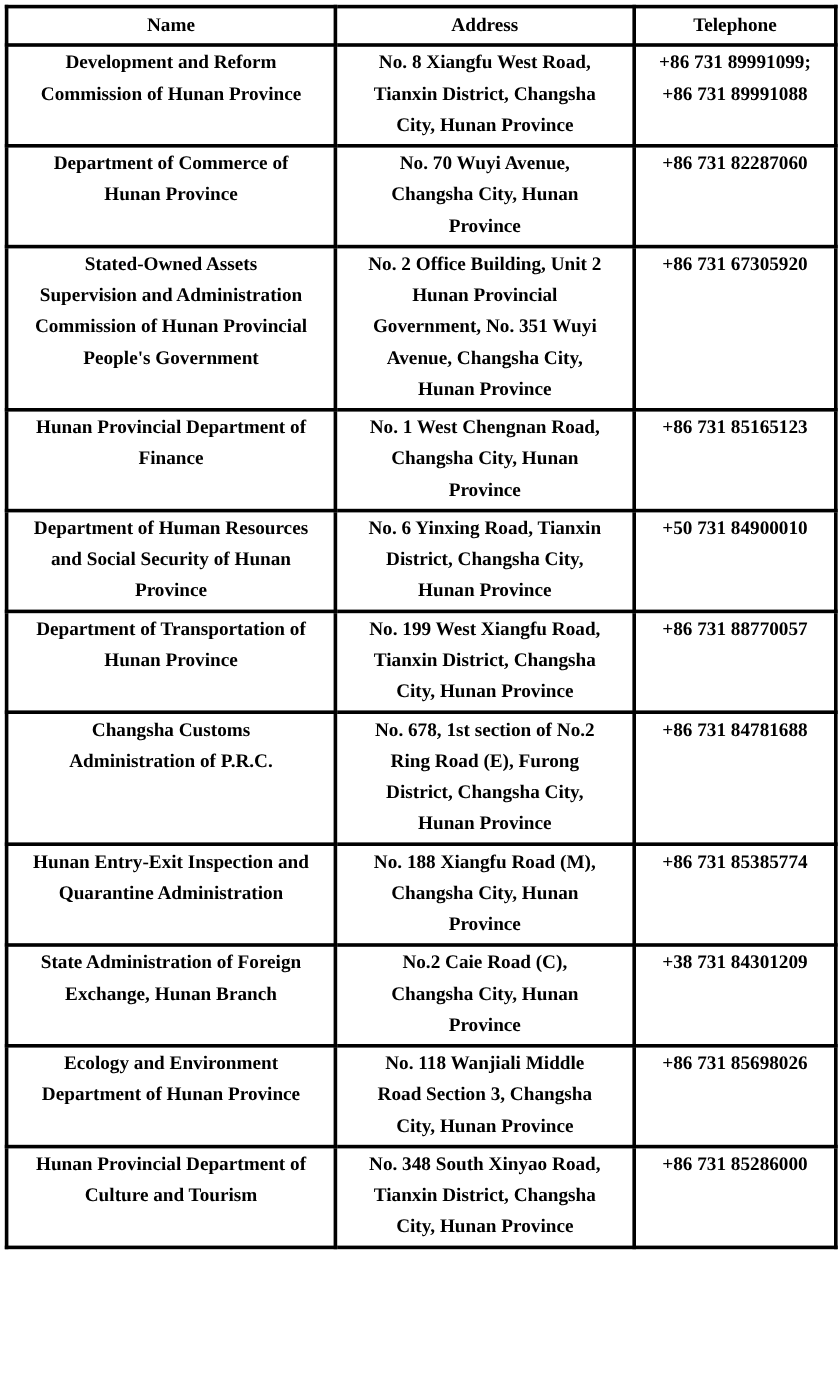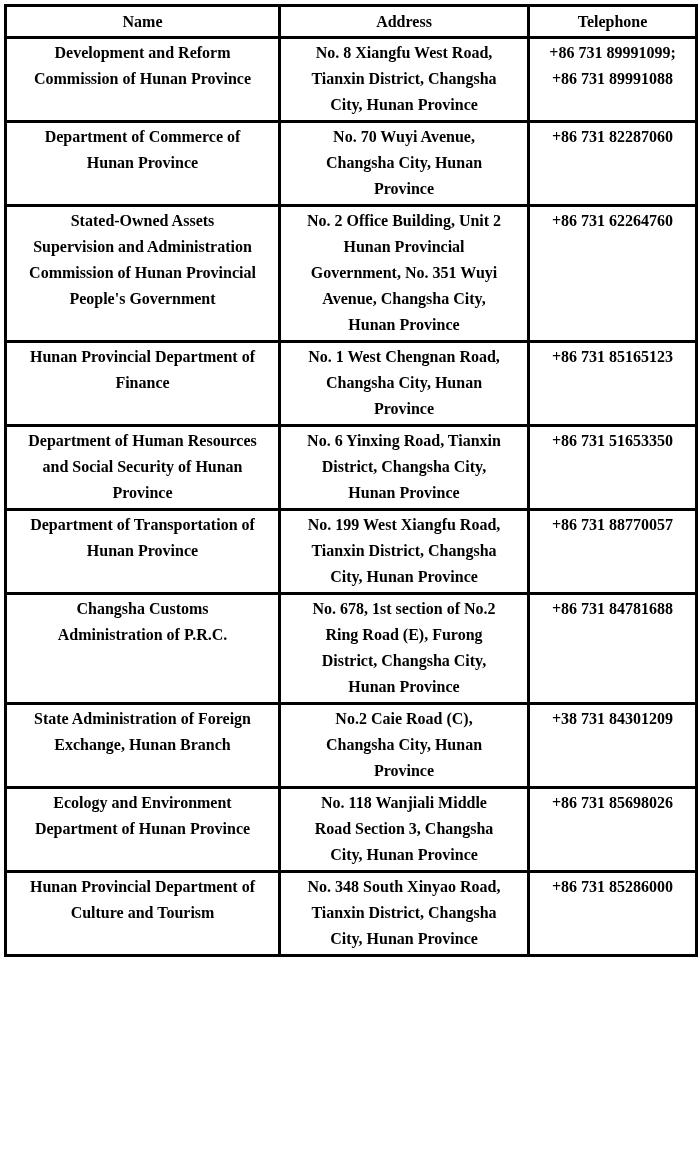--- a/index.html
+++ b/index.html
@@ -82,41 +82,41 @@
   <tr>
     <td>Stated-Owned Assets
 Supervision and Administration
 Commission of Hunan Provincial
 People's Government</td>
     <td>No. 2 Office Building, Unit 2
 Hunan Provincial
 Government, No. 351 Wuyi
 Avenue, Changsha City,
 Hunan Province</td>
-    <td>+86 731 62264760</td>
+    <td>+86 731 67305920</td>
   </tr>
 
 
   <tr>
     <td>Hunan Provincial Department of
 Finance</td>
     <td>No. 1 West Chengnan Road,
 Changsha City, Hunan
 Province</td>
     <td>+86 731 85165123</td>
   </tr>
 
   <tr>
     <td>Department of Human Resources
 and Social Security of Hunan
 Province</td>
     <td>No. 6 Yinxing Road, Tianxin
 District, Changsha City,
 Hunan Province</td>
-    <td>+86 731 51653350</td>
+    <td>+50 731 84900010</td>
   </tr>
 
 
   <tr>
     <td>Department of Transportation of
 Hunan Province</td>
     <td>No. 199 West Xiangfu Road,
 Tianxin District, Changsha
 City, Hunan Province</td>
     <td>+86 731 88770057</td>
@@ -125,20 +125,28 @@
   <tr>
     <td>Changsha Customs
 Administration of P.R.C.</td>
     <td>No. 678, 1st section of No.2
 Ring Road (E), Furong
 District, Changsha City,
 Hunan Province</td>
     <td>+86 731 84781688</td>
   </tr>
 
+  <tr>
+    <td>Hunan Entry-Exit Inspection and
+Quarantine Administration</td>
+    <td>No. 188 Xiangfu Road (M),
+Changsha City, Hunan
+Province</td>
+    <td>+86 731 85385774</td>
+  </tr>
 
   <tr>
     <td>State Administration of Foreign
 Exchange, Hunan Branch</td>
     <td>No.2 Caie Road (C),
 Changsha City, Hunan
 Province</td>
     <td>+38 731 84301209</td>
   </tr>
 

